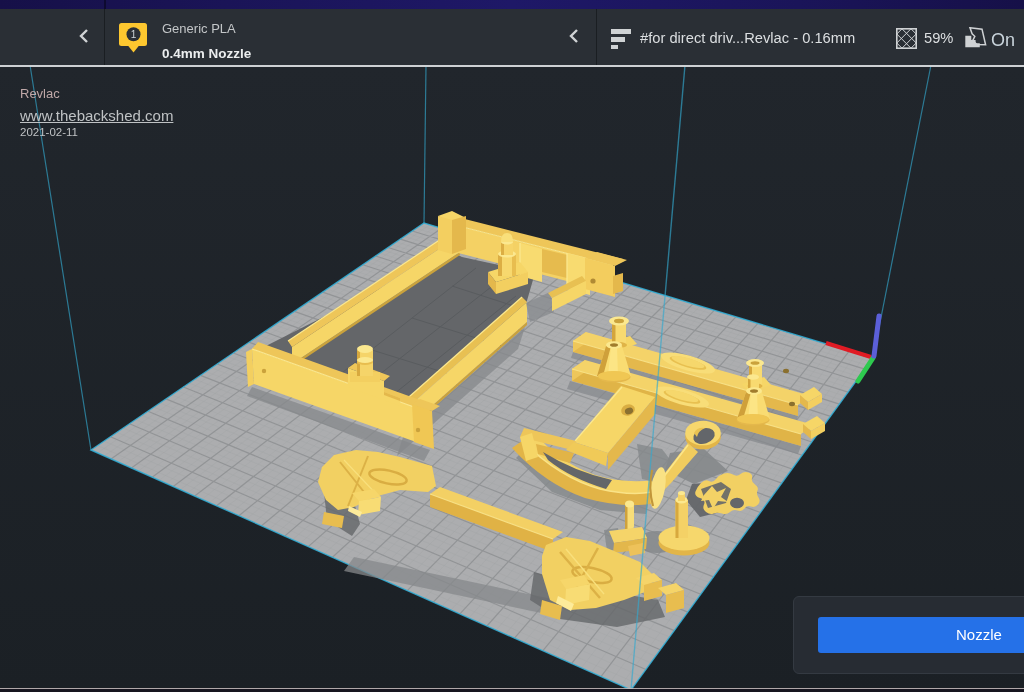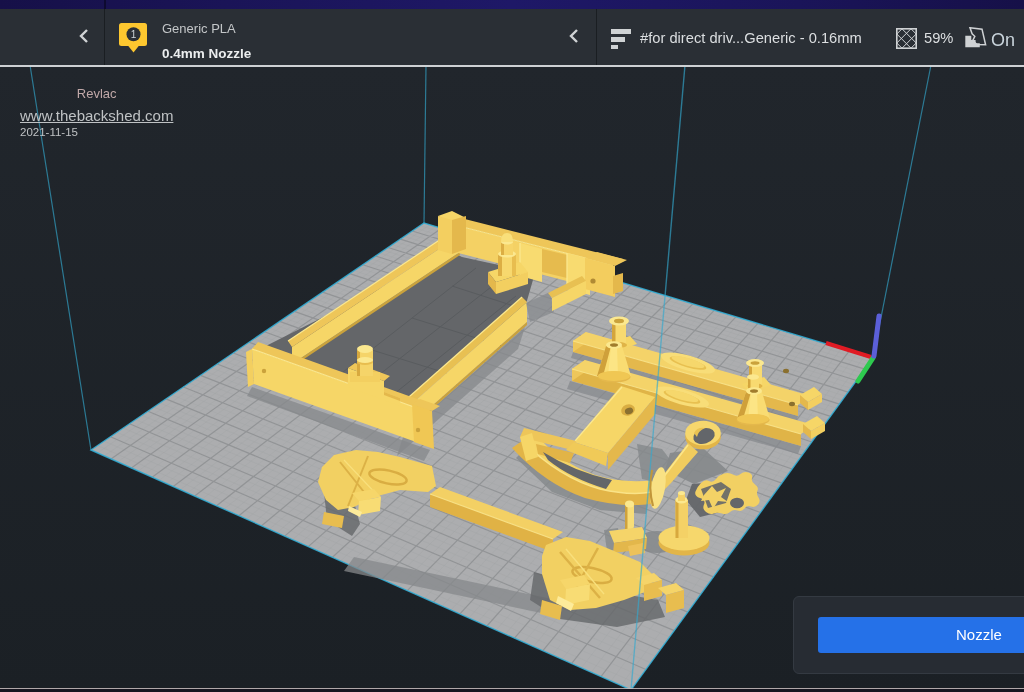--- a/index.html
+++ b/index.html
@@ -6,21 +6,21 @@
 #navy i{position:absolute;left:104px;top:0;width:2px;height:9px;background:#0d0a30;}
 #toolbar{position:absolute;left:0;top:9px;width:1024px;height:56px;background:#2a2f35;border-bottom:2px solid #ced1d4;}
 .sep{position:absolute;top:0;width:1px;height:56px;background:#1a1e22;}
 #mati{position:absolute;left:119px;top:14px;}
 #lbl1{position:absolute;left:162px;top:12px;font-size:13px;color:#c3c6c8;}
 #lbl2{position:absolute;left:162px;top:30px;font-size:13.5px;font-weight:bold;color:#eceeef;margin-top:7px;}
 #ptxt{position:absolute;left:640px;top:21px;font-size:14.7px;color:#dcdfe1;}
 #i55{position:absolute;left:924px;top:21px;font-size:14.7px;color:#dcdfe1;}
 #ion{position:absolute;left:991px;top:21px;font-size:18px;color:#c9d4dc;}
 #wm{position:absolute;left:20px;top:86px;}
-#wm .l1{font-size:13px;color:#c0a8a8;text-align:center;}
+#wm .l1{font-size:13px;color:#c0a8a8;}
 #wm .l2{font-size:15px;color:#bfc2c4;margin-top:6px;text-decoration:underline;}
 #wm .l3{font-size:11.5px;color:#bfc2c4;margin-top:2px;}
 #panel{position:absolute;left:793px;top:596px;width:260px;height:76px;background:#272c33;border-radius:6px;border:1px solid #343a42;}
 #slicebtn{position:absolute;left:24px;top:20px;width:240px;height:36px;background:#2571e8;border-radius:3px;}
 #slicebtn span{position:absolute;left:138px;top:9px;font-size:15px;color:#fff;}
 #botline{position:absolute;left:0;top:688px;width:1024px;height:1px;background:#cabfbf;opacity:.85;}
 #botline2{position:absolute;left:0;top:689px;width:1024px;height:3px;background:#17151f;}
 </style></head>
 <body>
 <svg id="scene" style="position:absolute;left:0;top:0" width="1024" height="692" viewBox="0 0 1024 692">
@@ -250,36 +250,36 @@
  <div id="lbl2">0.4mm Nozzle</div>
  <svg style="position:absolute;left:568px;top:19px" width="12" height="16" viewBox="0 0 12 16">
   <polyline points="9,2 3,8 9,14" fill="none" stroke="#cfd2d4" stroke-width="2.4"></polyline>
  </svg>
  <div class="sep" style="left:596px"></div>
  <svg style="position:absolute;left:611px;top:20px" width="22" height="22" viewBox="0 0 22 22">
    <rect x="0" y="0" width="20" height="5" fill="#cfd2d4"></rect>
    <rect x="0" y="8" width="14" height="5" fill="#cfd2d4"></rect>
    <rect x="0" y="16" width="7" height="4" fill="#cfd2d4"></rect>
  </svg>
- <div id="ptxt">#for direct driv...Generic - 0.16mm</div>
+ <div id="ptxt">#for direct driv...Revlac - 0.16mm</div>
  <svg style="position:absolute;left:896px;top:19px" width="21" height="21" viewBox="0 0 21 21">
    <rect x="0.8" y="0.8" width="19.4" height="19.4" fill="none" stroke="#cfd2d4" stroke-width="1.6"></rect>
    <path d="M0.8,6 L6,0.8 M0.8,15 L15,0.8 M6,20.2 L20.2,6 M15,20.2 L20.2,15 M0.8,15 L6,20.2 M0.8,6 L15,20.2 M6,0.8 L20.2,15 M15,0.8 L20.2,6" stroke="#cfd2d4" stroke-width="1" fill="none"></path>
  </svg>
  <div id="i55">59%</div>
  <svg style="position:absolute;left:962px;top:17px" width="25" height="25" viewBox="0 0 25 25">
    <polygon points="8.0,1.8 20.0,3.2 23.6,18.8 14.8,18.6 10.8,14.3 12.8,10.3 10.1,7.8" fill="none" stroke="#cfd2d4" stroke-width="1.5"></polygon>
    <path d="M3.3,9.8 L9.3,9.8 L9.3,14 L13.6,14 L13.6,17.3 L17.8,17.3 L17.8,21.3 L3.3,21.3 Z" fill="#cfd2d4"></path>
  </svg>
  <div id="ion">On</div>
 </div>
 <div id="wm">
     <div class="l1">Revlac</div>
     <div class="l2">www.thebackshed.com</div>
-    <div class="l3">2021-11-15</div>
+    <div class="l3">2021-02-11</div>
   </div>
 <div id="panel">
     <div id="slicebtn">
       <span>Nozzle</span>
     </div>
   </div>
 <div id="botline"></div>
 <div id="botline2"></div>
 
 </body></html>

